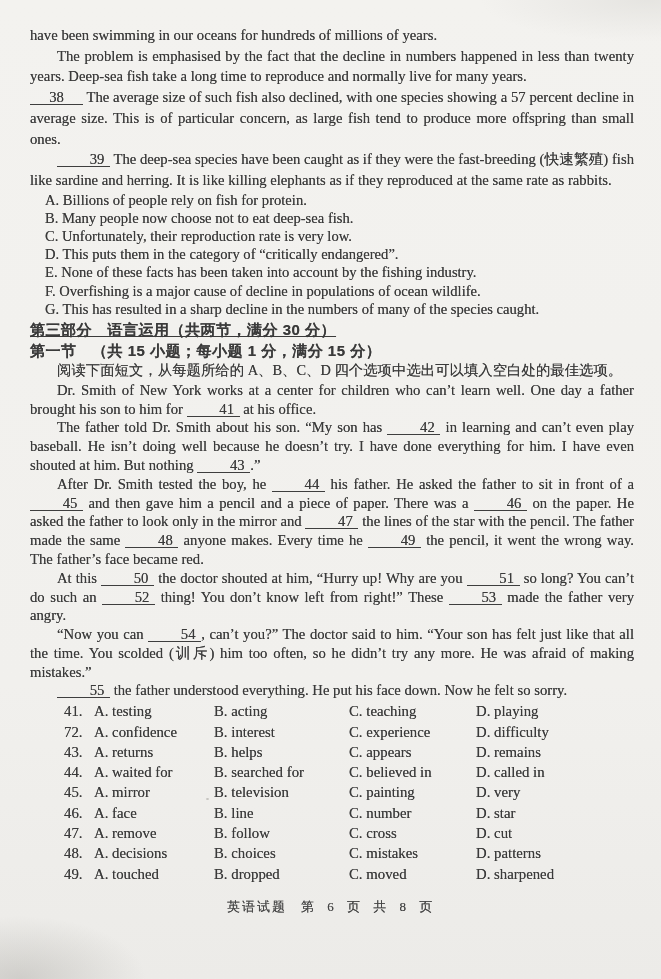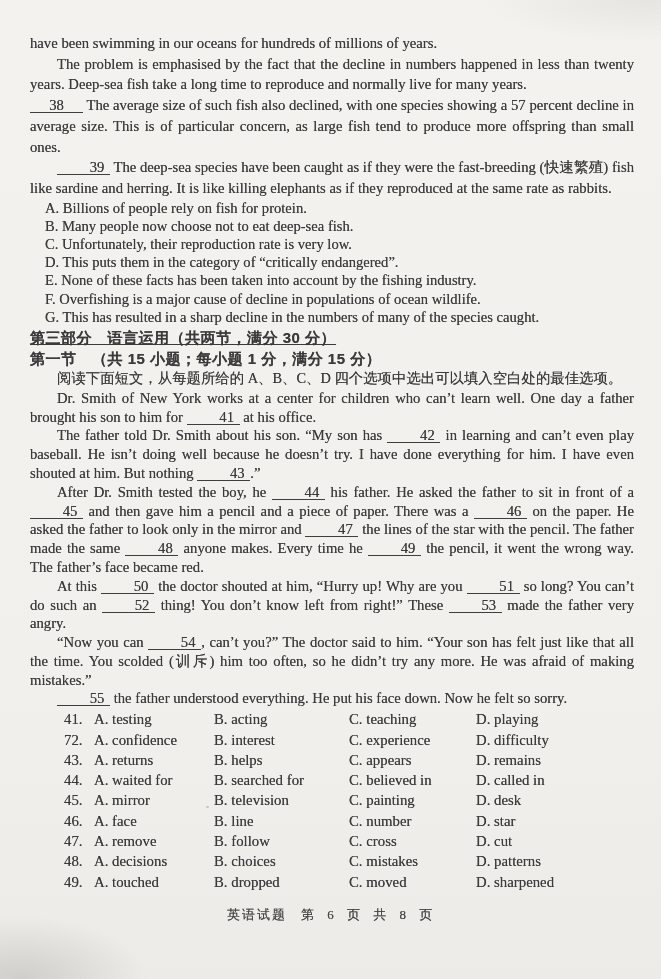--- a/index.html
+++ b/index.html
@@ -9,21 +9,21 @@
     position: relative;
     background:
       radial-gradient(ellipse 180px 90px at 3% 100%, rgba(140,138,132,0.30), rgba(140,138,132,0) 70%),
       radial-gradient(ellipse 240px 60px at 98% 0%, rgba(170,168,162,0.18), rgba(170,168,162,0) 70%),
       linear-gradient(180deg, #f3f2ef 0%, #f1f0ed 70%, #ecebe8 100%);
     font-family: "Liberation Serif", serif;
     color: #3a3a3a;
   }
   .content {
     position: absolute;
-    left: 0; top: 16px; right: 0;
+    left: 0; top: 8px; right: 0;
     padding: 17px 27px 0 30px;
     text-shadow: 0 0 0.55px rgba(58,58,58,0.75);
   }
   p { margin: 0; }
   .para {
     font-size: 14.7px;
     line-height: 20.7px;
     text-align: justify;
   }
   .indent { text-indent: 27px; }
@@ -142,21 +142,21 @@
           <span>A. waited for</span>
           <span>B. searched for</span>
           <span>C. believed in</span>
           <span>D. called in</span>
         </div>
         <div class="q-row">
           <span>45.</span>
           <span>A. mirror</span>
           <span>B. television</span>
           <span>C. painting</span>
-          <span>D. desk</span>
+          <span>D. very</span>
         </div>
         <div class="q-row">
           <span>46.</span>
           <span>A. face</span>
           <span>B. line</span>
           <span>C. number</span>
           <span>D. star</span>
         </div>
         <div class="q-row">
           <span>47.</span>

